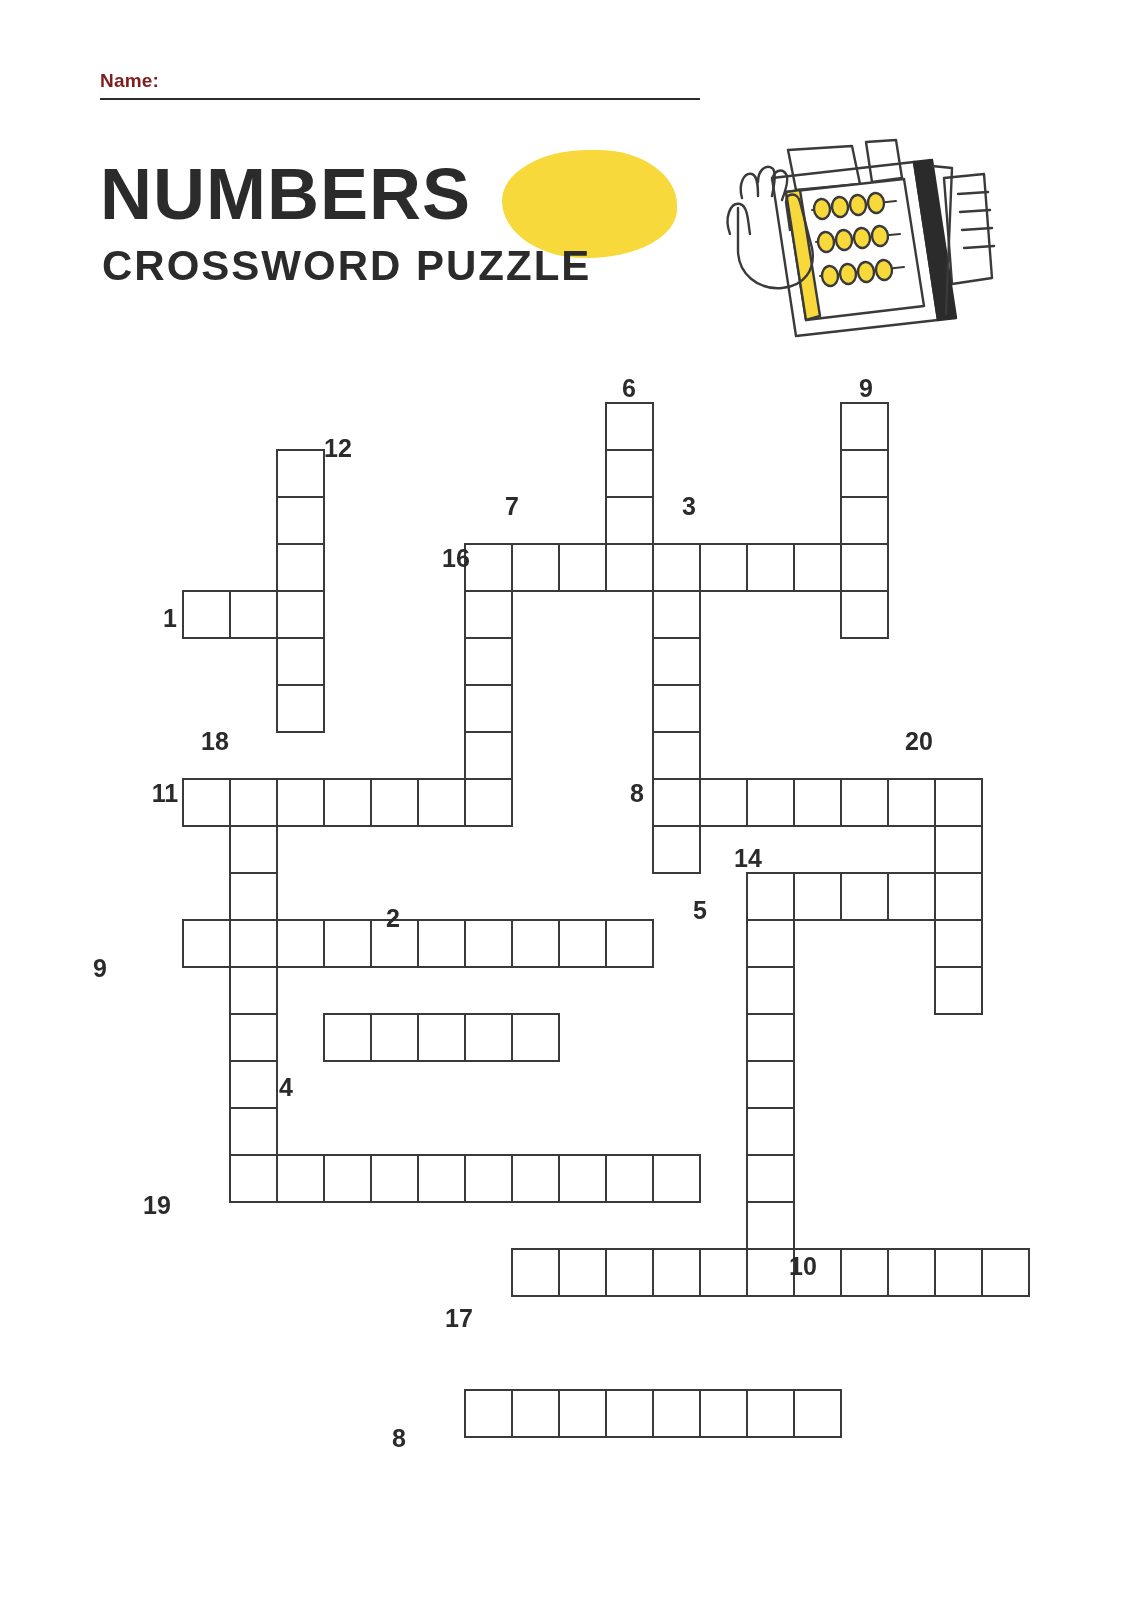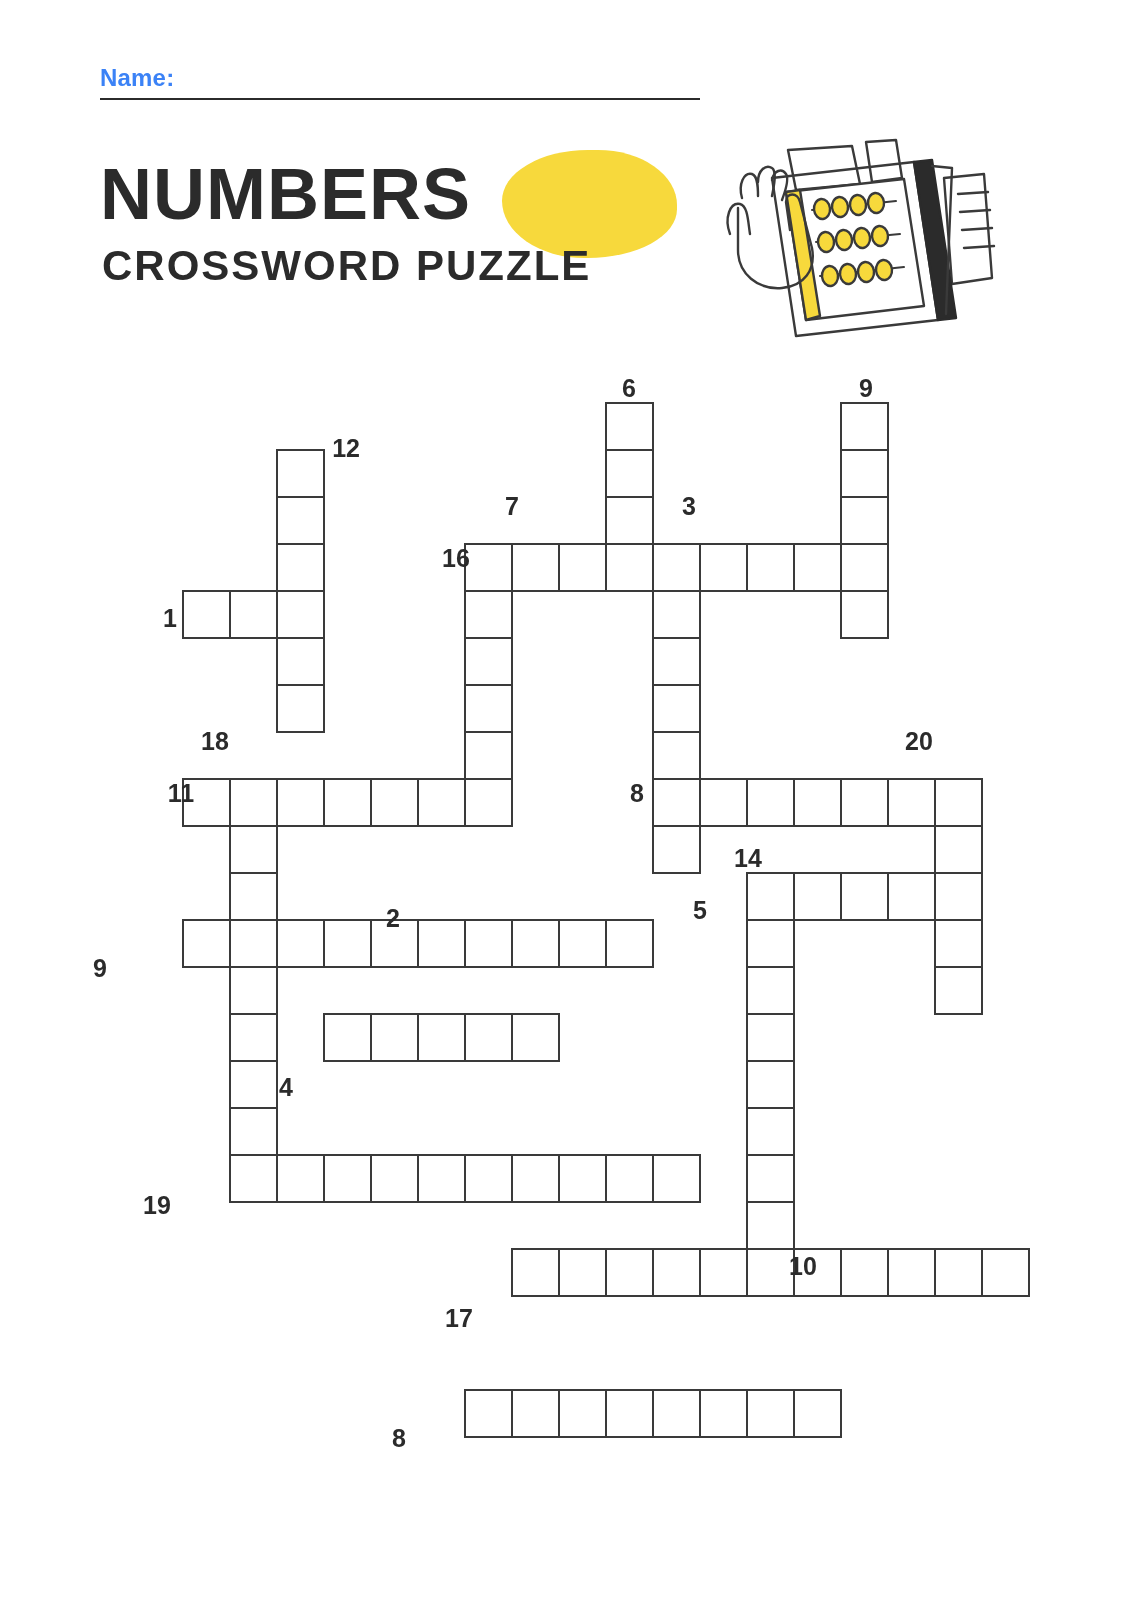--- a/index.html
+++ b/index.html
@@ -27,24 +27,24 @@
   .field {
     position: absolute;
     bottom: 0;
     border-bottom: 2px solid #2b2b2b;
     height: 40px;
   }
   .field-label {
     position: absolute;
     left: 0;
     bottom: 6px;
-    font-size: 24px;
+    font-size: 19px;
     font-weight: 700;
     letter-spacing: .2px;
-    color: #3b82f6;
+    color: #7f1d1d;
     font-family: "Liberation Sans", sans-serif;
   }
   .field-name { left: 0; width: 600px; }
   .field-date { left: 600px; width: 297px; }
 
   
   .title-wrap {
     position: absolute;
     left: 100px;
     top: 140px;
@@ -302,29 +302,29 @@
     <div class="cell" style="left: 934px; top: 1248px; width: 49px; height: 49px;"></div>
     <div class="cell" style="left: 981px; top: 1248px; width: 49px; height: 49px;"></div>
     <div class="cell" style="left: 464px; top: 1389px; width: 49px; height: 49px;"></div>
     <div class="cell" style="left: 511px; top: 1389px; width: 49px; height: 49px;"></div>
     <div class="cell" style="left: 558px; top: 1389px; width: 49px; height: 49px;"></div>
     <div class="cell" style="left: 605px; top: 1389px; width: 49px; height: 49px;"></div>
     <div class="cell" style="left: 652px; top: 1389px; width: 49px; height: 49px;"></div>
     <div class="cell" style="left: 699px; top: 1389px; width: 49px; height: 49px;"></div>
     <div class="cell" style="left: 746px; top: 1389px; width: 49px; height: 49px;"></div>
     <div class="cell" style="left: 793px; top: 1389px; width: 49px; height: 49px;"></div>
-    <div class="clue-num" style="left: 316px; top: 434px; width: 44px; text-align: right;">12</div>
+    <div class="clue-num" style="left: 316px; top: 434px; width: 44px;">12</div>
     <div class="clue-num" style="left: 607px; top: 374px; width: 44px;">6</div>
     <div class="clue-num" style="left: 844px; top: 374px; width: 44px;">9</div>
     <div class="clue-num" style="left: 490px; top: 492px; width: 44px;">7</div>
     <div class="clue-num" style="left: 667px; top: 492px; width: 44px;">3</div>
     <div class="clue-num" style="left: 434px; top: 544px; width: 44px;">16</div>
     <div class="clue-num" style="left: 148px; top: 604px; width: 44px;">1</div>
     <div class="clue-num" style="left: 193px; top: 727px; width: 44px;">18</div>
-    <div class="clue-num" style="left: 159px; top: 779px; width: 44px;">11</div>
+    <div class="clue-num" style="left: 143px; top: 779px; width: 44px;">11</div>
     <div class="clue-num" style="left: 897px; top: 727px; width: 44px;">20</div>
     <div class="clue-num" style="left: 615px; top: 779px; width: 44px;">8</div>
     <div class="clue-num" style="left: 726px; top: 844px; width: 44px;">14</div>
     <div class="clue-num" style="left: 678px; top: 896px; width: 44px;">5</div>
     <div class="clue-num" style="left: 371px; top: 904px; width: 44px;">2</div>
     <div class="clue-num" style="left: 78px; top: 954px; width: 44px;">9</div>
     <div class="clue-num" style="left: 264px; top: 1073px; width: 44px;">4</div>
     <div class="clue-num" style="left: 135px; top: 1191px; width: 44px;">19</div>
     <div class="clue-num" style="left: 781px; top: 1252px; width: 44px;">10</div>
     <div class="clue-num" style="left: 437px; top: 1304px; width: 44px;">17</div>

